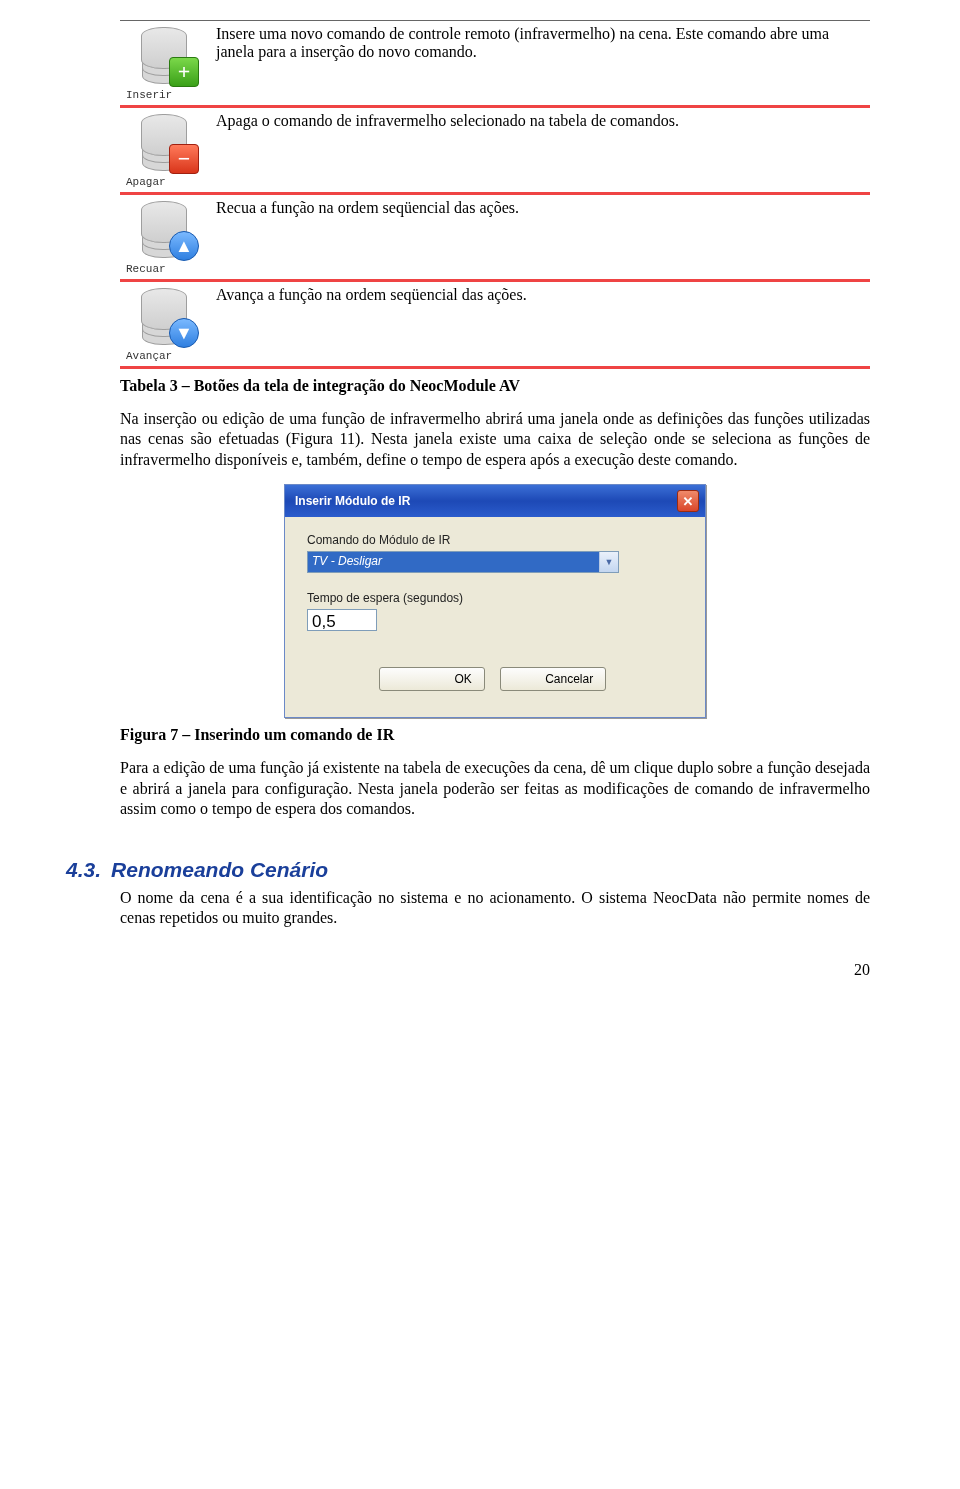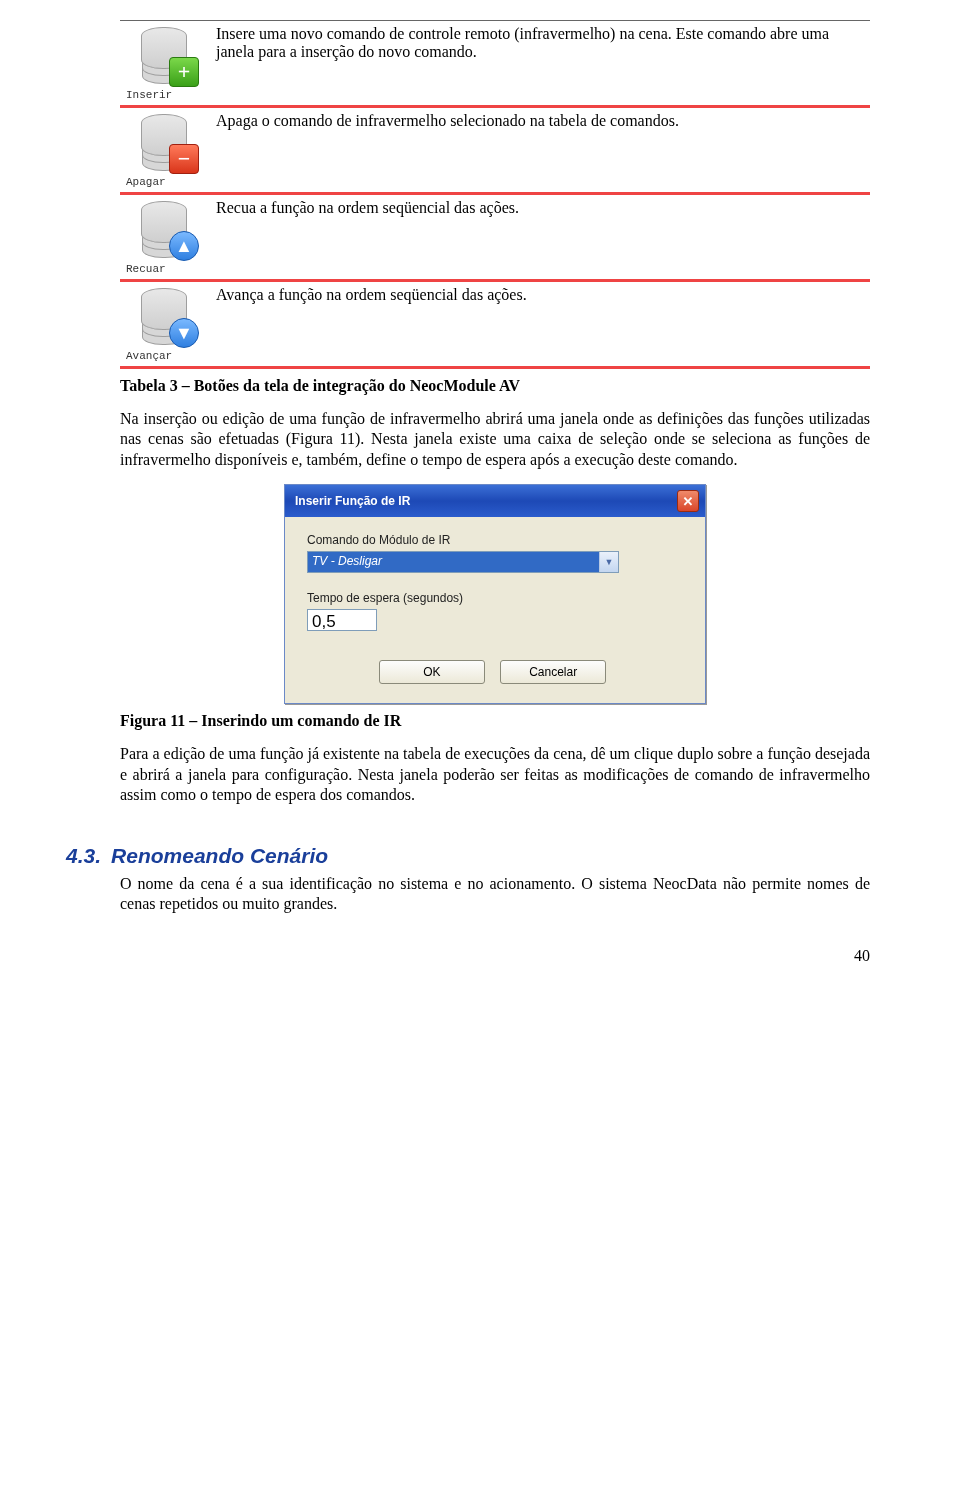--- a/index.html
+++ b/index.html
@@ -156,27 +156,27 @@
     font-family: Tahoma, Arial, sans-serif;
   }
   .btn-row {
     text-align: center;
     margin-top: 24px;
   }
   .winbtn {
     display: inline-block;
     min-width: 80px;
     padding: 4px 12px;
-    margin: 5px 6px;
+    margin: 12px 6px;
     background: linear-gradient(#fdfdfd,#ece9d8);
     border: 1px solid #8a8a7a;
     border-radius: 3px;
     font-family: Tahoma, Arial, sans-serif;
     font-size: 12px;
-    text-align: center;
+    text-align: right;
   }
   .section-head {
     font-family: Liberation Sans, sans-serif;
     font-style: italic;
     font-weight: bold;
     color: #1a3f9a;
     font-size: 21px;
     margin-top: 38px;
     margin-bottom: 6px;
     margin-left: -54px;
@@ -241,42 +241,42 @@
   </tr>
 </tbody>
   </table>
 
 <div class="table-caption">Tabela 3 – Botões da tela de integração do NeocModule AV</div>
 
 <p class="para">Na inserção ou edição de uma função de infravermelho abrirá uma janela onde as definições das funções utilizadas nas cenas são efetuadas (Figura 11). Nesta janela existe uma caixa de seleção onde se seleciona as funções de infravermelho disponíveis e, também, define o tempo de espera após a execução deste comando.</p>
 
 <div class="dialog">
   <div class="titlebar">
-    <span>Inserir Função de IR</span>
+    <span>Inserir Módulo de IR</span>
     <span class="close-btn">✕</span>
   </div>
   <div class="dialog-body">
     <span class="field-label">Comando do Módulo de IR</span>
     <div class="combo">
       <div class="val">TV - Desligar</div>
       <div class="dd">▼</div>
     </div>
 
     <span class="field-label">Tempo de espera (segundos)</span>
     <div class="textin">0,5</div>
 
     <div class="btn-row">
       <span class="winbtn">OK</span>
       <span class="winbtn">Cancelar</span>
     </div>
   </div>
 </div>
 
-<div class="figure-caption">Figura 11 – Inserindo um comando de IR</div>
+<div class="figure-caption">Figura 7 – Inserindo um comando de IR</div>
 
 <p class="para">Para a edição de uma função já existente na tabela de execuções da cena, dê um clique duplo sobre a função desejada e abrirá a janela para configuração. Nesta janela poderão ser feitas as modificações de comando de infravermelho assim como o tempo de espera dos comandos.</p>
 
 <div class="section-head">
   <span class="section-num">4.3.</span><span>Renomeando Cenário</span>
 </div>
 <p class="para section-body">O nome da cena é a sua identificação no sistema e no acionamento. O sistema NeocData não permite nomes de cenas repetidos ou muito grandes.</p>
 
-<div class="pagenum">40</div>
+<div class="pagenum">20</div>
 
 </body></html>

